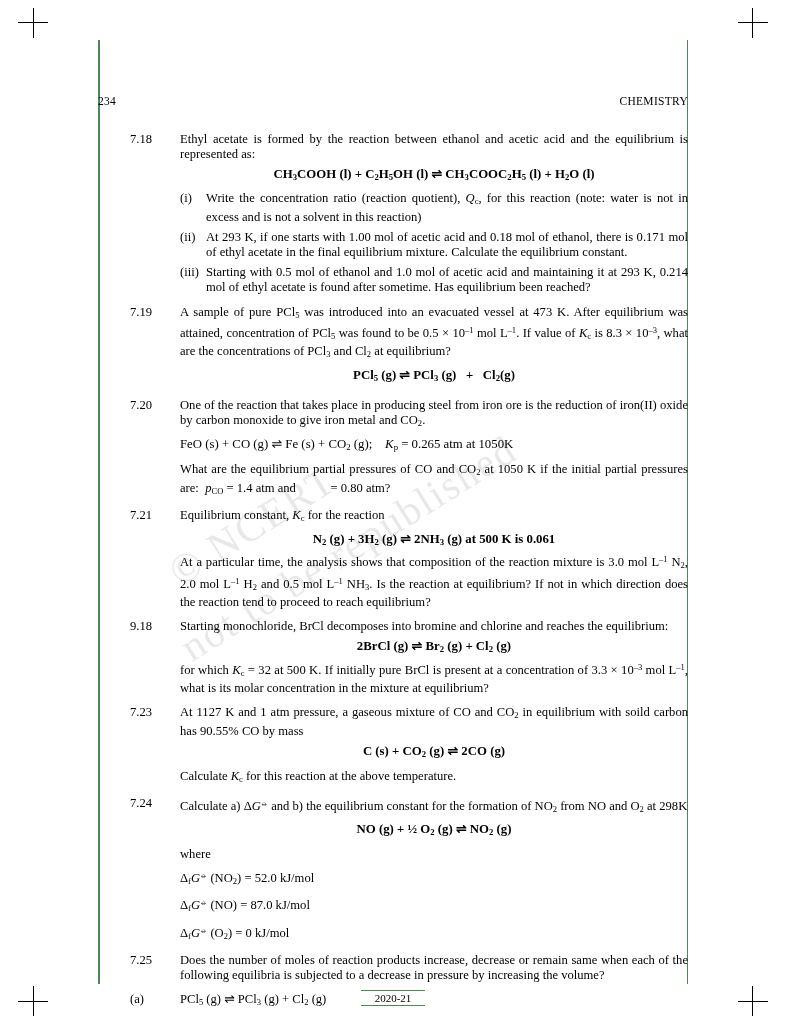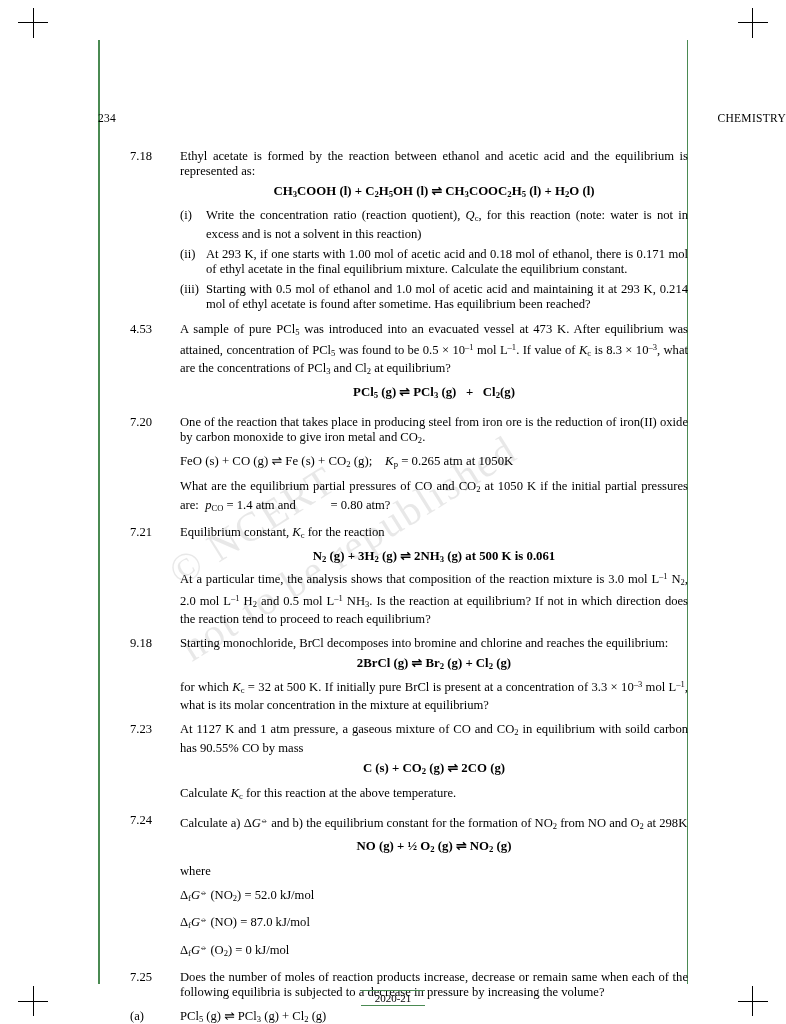--- a/index.html
+++ b/index.html
@@ -25,22 +25,22 @@
   .cm-br-v { right: 33px; bottom: 8px;  width: 1px; height: 30px; }
 
   
   .rule { position:absolute; background:#4a8a52; width:1.5px; }
   .rule-left  { left: 98px;  top: 40px; height: 944px; }
   .rule-right { right: 98px; top: 40px; height: 944px; }
 
   .page {
     position: absolute;
     left: 98px;
-    top: 44px;
-    width: 688px;
+    top: 27px;
+    width: 590px;
     height: 944px;
   }
 
   .header {
     position: absolute;
     left: 0; top: 68px;
     width: 100%;
     font-size: 11.5px;
     letter-spacing: 0.3px;
   }
@@ -153,21 +153,21 @@
         </div>
 
         <div class="sub">
           <div class="sublab">(iii)</div>
           <div class="subbody just">Starting with 0.5 mol of ethanol and 1.0 mol of acetic acid and maintaining it at 293 K, 0.214 mol of ethyl acetate is found after sometime. Has equilibrium been reached?</div>
         </div>
       </div>
     </div>
 
     <div class="qrow">
-      <div class="qnum">4.53</div>
+      <div class="qnum">7.19</div>
       <div class="qbody">
         <div class="just">A sample of pure PCl<sub>5</sub> was introduced into an evacuated vessel at 473 K. After equilibrium was attained, concentration of PCl<sub>5</sub> was found to be 0.5 × 10<sup>–1</sup> mol L<sup>–1</sup>. If value of <span class="it">K</span><sub>c</sub> is 8.3 × 10<sup>–3</sup>, what are the concentrations of PCl<sub>3</sub> and Cl<sub>2</sub> at equilibrium?</div>
         <div class="eq">PCl<sub>5</sub> (g) ⇌ PCl<sub>3</sub> (g)  &nbsp; + &nbsp;  Cl<sub>2</sub>(g)</div>
       </div>
     </div>
 
     <div class="qrow">
       <div class="qnum">7.20</div>
       <div class="qbody">
         <div class="just">One of the reaction that takes place in producing steel from iron ore is the reduction of iron(II) oxide by carbon monoxide to give iron metal and CO<sub>2</sub>.</div>

